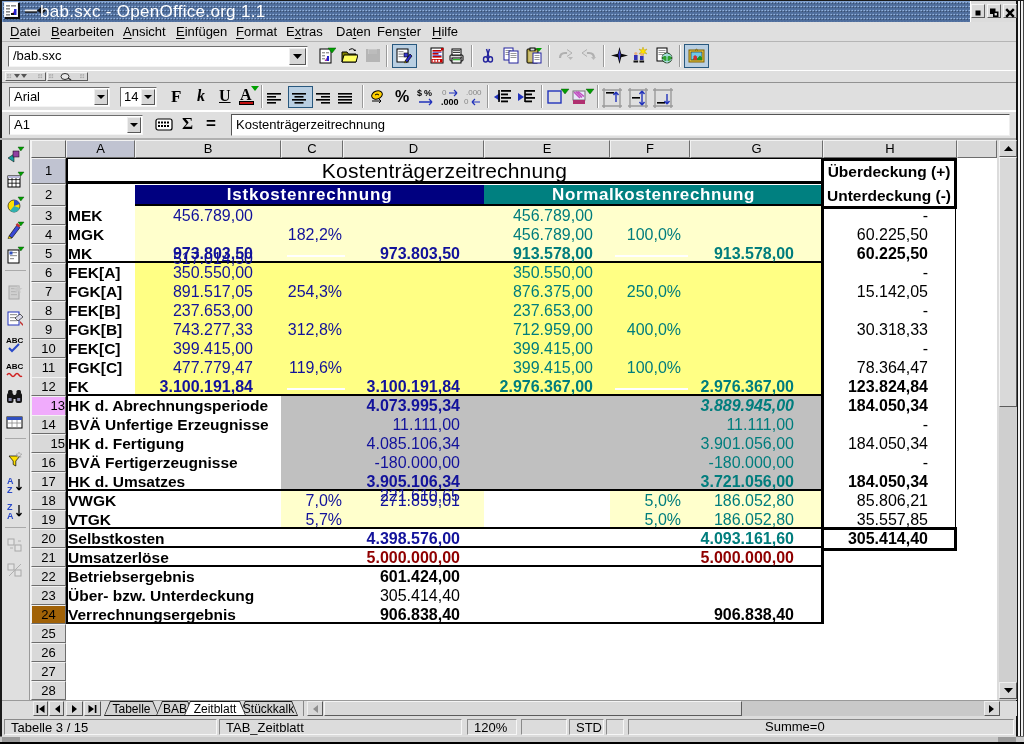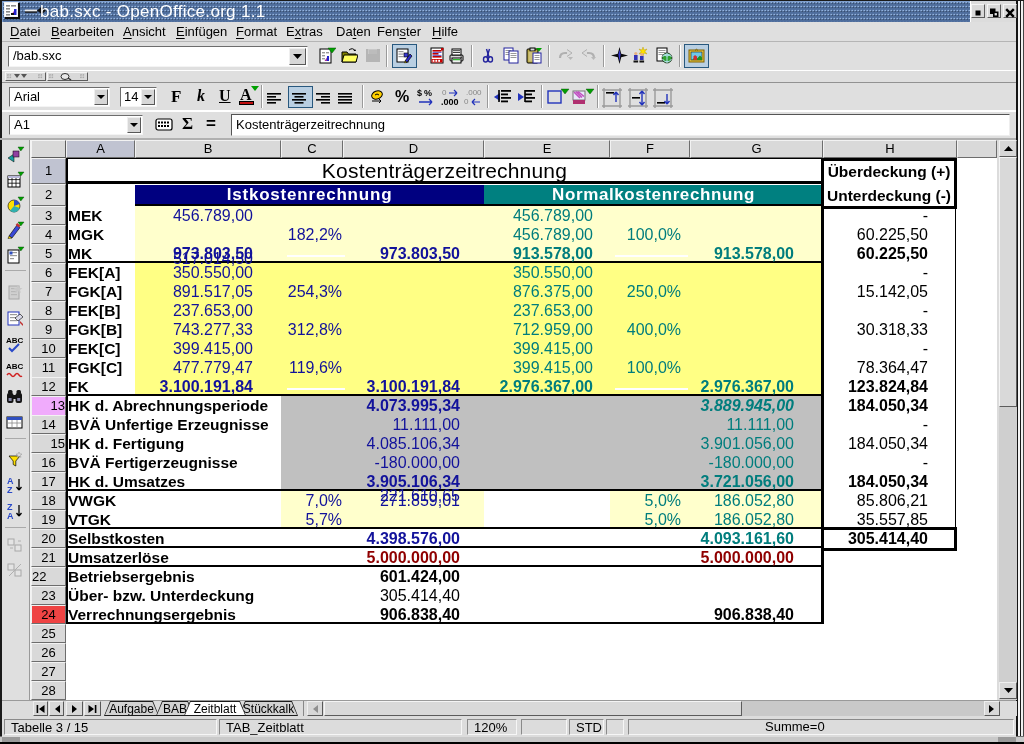--- a/index.html
+++ b/index.html
@@ -546,23 +546,23 @@
 <div class="a" style="left:31px;top:377px;width:35px;height:19px;background:#d9d9d9;border:1px solid;border-color:#f2f2f2 #6d6d6d #6d6d6d #f2f2f2;font-size:13px;text-align:center;line-height:17px">12</div>
 <div class="a" style="left:31px;top:396px;width:35px;height:27px;background:#f0abfc;border:1px solid;border-color:#f2f2f2 #6d6d6d #6d6d6d #f2f2f2;font-size:13px;text-align:right;line-height:17px">13</div>
 <div class="a" style="left:31px;top:415px;width:35px;height:19px;background:#d9d9d9;border:1px solid;border-color:#f2f2f2 #6d6d6d #6d6d6d #f2f2f2;font-size:13px;text-align:center;line-height:17px">14</div>
 <div class="a" style="left:31px;top:434px;width:35px;height:19px;background:#d9d9d9;border:1px solid;border-color:#f2f2f2 #6d6d6d #6d6d6d #f2f2f2;font-size:13px;text-align:right;line-height:17px">15</div>
 <div class="a" style="left:31px;top:453px;width:35px;height:19px;background:#d9d9d9;border:1px solid;border-color:#f2f2f2 #6d6d6d #6d6d6d #f2f2f2;font-size:13px;text-align:center;line-height:17px">16</div>
 <div class="a" style="left:31px;top:472px;width:35px;height:19px;background:#d9d9d9;border:1px solid;border-color:#f2f2f2 #6d6d6d #6d6d6d #f2f2f2;font-size:13px;text-align:center;line-height:17px">17</div>
 <div class="a" style="left:31px;top:491px;width:35px;height:19px;background:#d9d9d9;border:1px solid;border-color:#f2f2f2 #6d6d6d #6d6d6d #f2f2f2;font-size:13px;text-align:center;line-height:17px">18</div>
 <div class="a" style="left:31px;top:510px;width:35px;height:19px;background:#d9d9d9;border:1px solid;border-color:#f2f2f2 #6d6d6d #6d6d6d #f2f2f2;font-size:13px;text-align:center;line-height:17px">19</div>
 <div class="a" style="left:31px;top:529px;width:35px;height:19px;background:#d9d9d9;border:1px solid;border-color:#f2f2f2 #6d6d6d #6d6d6d #f2f2f2;font-size:13px;text-align:center;line-height:17px">20</div>
 <div class="a" style="left:31px;top:548px;width:35px;height:19px;background:#d9d9d9;border:1px solid;border-color:#f2f2f2 #6d6d6d #6d6d6d #f2f2f2;font-size:13px;text-align:center;line-height:17px">21</div>
-<div class="a" style="left:31px;top:567px;width:35px;height:19px;background:#d9d9d9;border:1px solid;border-color:#f2f2f2 #6d6d6d #6d6d6d #f2f2f2;font-size:13px;text-align:left;line-height:17px">22</div>
+<div class="a" style="left:31px;top:567px;width:35px;height:19px;background:#d9d9d9;border:1px solid;border-color:#f2f2f2 #6d6d6d #6d6d6d #f2f2f2;font-size:13px;text-align:center;line-height:17px">22</div>
 <div class="a" style="left:31px;top:586px;width:35px;height:19px;background:#d9d9d9;border:1px solid;border-color:#f2f2f2 #6d6d6d #6d6d6d #f2f2f2;font-size:13px;text-align:center;line-height:17px">23</div>
-<div class="a" style="left:31px;top:605px;width:35px;height:19px;background:#ef4444;border:1px solid;border-color:#f2f2f2 #6d6d6d #6d6d6d #f2f2f2;font-size:13px;text-align:center;line-height:17px">24</div>
+<div class="a" style="left:31px;top:605px;width:35px;height:19px;background:#a16207;border:1px solid;border-color:#f2f2f2 #6d6d6d #6d6d6d #f2f2f2;font-size:13px;text-align:center;line-height:17px">24</div>
 <div class="a" style="left:31px;top:624px;width:35px;height:19px;background:#d9d9d9;border:1px solid;border-color:#f2f2f2 #6d6d6d #6d6d6d #f2f2f2;font-size:13px;text-align:center;line-height:17px">25</div>
 <div class="a" style="left:31px;top:643px;width:35px;height:19px;background:#d9d9d9;border:1px solid;border-color:#f2f2f2 #6d6d6d #6d6d6d #f2f2f2;font-size:13px;text-align:center;line-height:17px">26</div>
 <div class="a" style="left:31px;top:662px;width:35px;height:19px;background:#d9d9d9;border:1px solid;border-color:#f2f2f2 #6d6d6d #6d6d6d #f2f2f2;font-size:13px;text-align:center;line-height:17px">27</div>
 <div class="a" style="left:31px;top:681px;width:35px;height:19px;background:#d9d9d9;border:1px solid;border-color:#f2f2f2 #6d6d6d #6d6d6d #f2f2f2;font-size:13px;text-align:center;line-height:17px">28</div>
 <div class="a" style="left:135px;top:185px;width:349px;height:19px;background:#000080"></div>
 <div class="a" style="left:484px;top:185px;width:339px;height:19px;background:#008080"></div>
 <div class="a" style="left:135px;top:206px;width:688px;height:57px;background:#ffffcc"></div>
 <div class="a" style="left:135px;top:263px;width:688px;height:133px;background:#ffff84"></div>
 <div class="a" style="left:281px;top:396px;width:542px;height:95px;background:#c0c0c0"></div>
 <div class="a" style="left:281px;top:491px;width:203px;height:38px;background:#ffffcc"></div>
@@ -719,21 +719,21 @@
       <path d="M1 0 L6 4 L1 8 Z" fill="#000"></path>
     </svg>
   </div>
 <div class="a cbtn" style="left:84px;top:701px;width:17px;height:15px">
     <svg width="9" height="8" viewBox="0 0 9 8">
       <path d="M7.6 0 v8" stroke="#000" stroke-width="1.6"></path>
       <path d="M0.5 0 L6 4 L0.5 8 Z" fill="#000"></path>
     </svg>
   </div>
 <div class="a" style="left:104px;top:701px;width:55px;height:15px;background:#1c1c1c;z-index:4;clip-path:polygon(6px 0,49px 0,55px 15px,0 15px)"></div>
-<div class="a" style="left:105px;top:702px;width:53px;height:13px;background:#d2d2d2;z-index:4;clip-path:polygon(5.5px 0,47.5px 0,53px 13px,0 13px);text-align:center;font-size:12px;line-height:14px">Aufgabe</div>
+<div class="a" style="left:105px;top:702px;width:53px;height:13px;background:#d2d2d2;z-index:4;clip-path:polygon(5.5px 0,47.5px 0,53px 13px,0 13px);text-align:center;font-size:12px;line-height:14px">Tabelle</div>
 <div class="a" style="left:156px;top:701px;width:38px;height:15px;background:#1c1c1c;z-index:4;clip-path:polygon(6px 0,32px 0,38px 15px,0 15px)"></div>
 <div class="a" style="left:157px;top:702px;width:36px;height:13px;background:#d2d2d2;z-index:4;clip-path:polygon(5.5px 0,30.5px 0,36px 13px,0 13px);text-align:center;font-size:12px;line-height:14px">BAB</div>
 <div class="a" style="left:239px;top:701px;width:59px;height:15px;background:#1c1c1c;z-index:4;clip-path:polygon(6px 0,53px 0,59px 15px,0 15px)"></div>
 <div class="a" style="left:240px;top:702px;width:57px;height:13px;background:#d2d2d2;z-index:4;clip-path:polygon(5.5px 0,51.5px 0,57px 13px,0 13px);text-align:center;font-size:12px;line-height:14px">Stückkalk</div>
 <div class="a" style="left:184px;top:701px;width:62px;height:15px;background:#1c1c1c;z-index:6;clip-path:polygon(6px 0,56px 0,62px 15px,0 15px)"></div>
 <div class="a" style="left:185px;top:702px;width:60px;height:13px;background:#fff;z-index:6;clip-path:polygon(5.5px 0,54.5px 0,60px 13px,0 13px);text-align:center;font-size:12px;line-height:14px">Zeitblatt</div>
 <div class="a" style="left:303px;top:701px;width:1px;height:15px;background:#888;z-index:7"></div>
 <div class="a cbtn" style="left:307px;top:701px;width:16px;height:15px">
     <svg width="8" height="8" viewBox="0 0 8 8">
       <path d="M7 0 L2 4 L7 8 Z" fill="#909090"></path>

